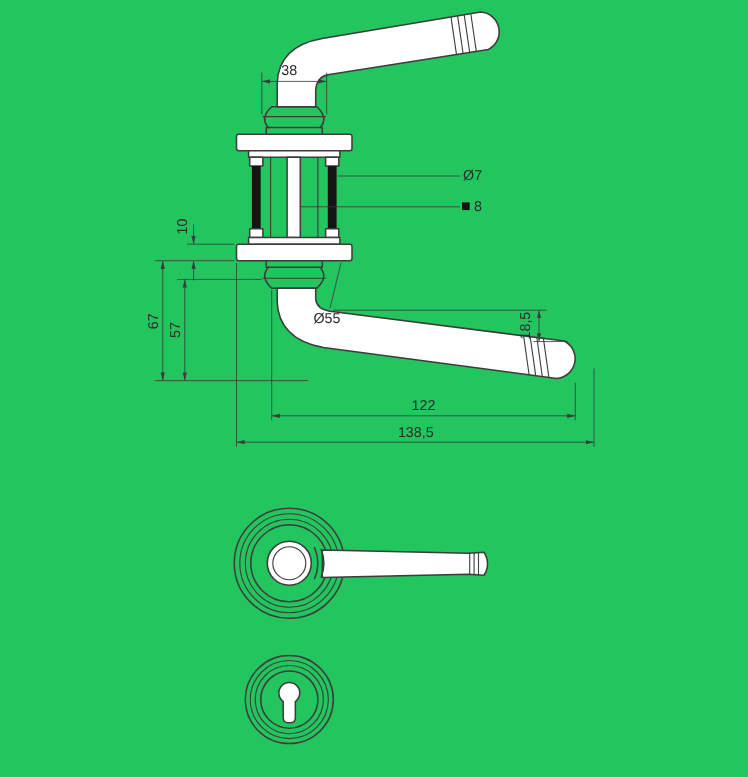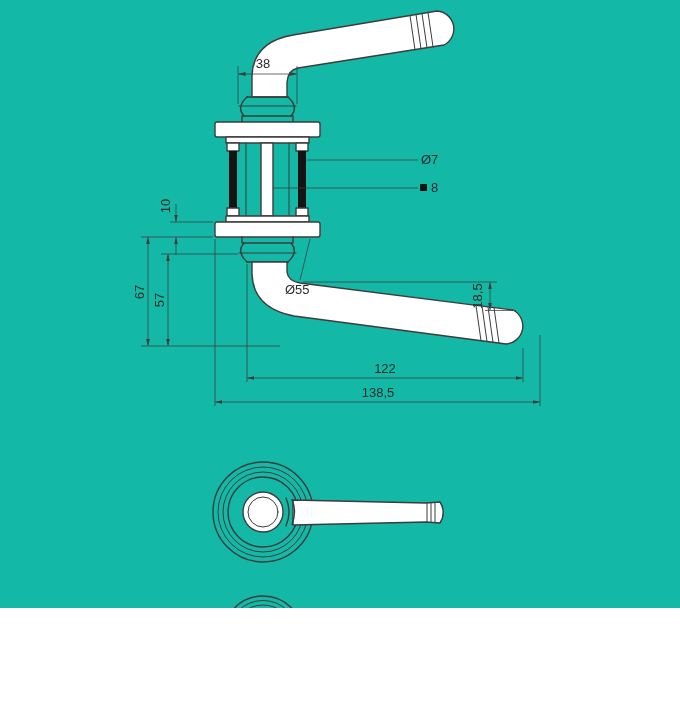--- a/index.html
+++ b/index.html
@@ -1,16 +1,16 @@
 <!DOCTYPE html>
 <html><head>
 <meta charset="utf-8">
 <style>
   html,body{margin:0;padding:0;background:#ffffff;}
-  .canvas{width:680px;height:608px;background:#14b8a6;position:relative;overflow:hidden;
+  .canvas{width:680px;height:706px;background:#22c55e;position:relative;overflow:hidden;
           font-family:"Liberation Sans",sans-serif;}
   svg{display:block;}
   .part{stroke:#3c3c3c;stroke-width:1.4;fill:none;stroke-linecap:round;stroke-linejoin:round;}
   .thin2{stroke-width:1;}
   .fillw{fill:#ffffff;}
   .screw{fill:#141414;stroke:none;}
   .ext{stroke:#3c3c3c;stroke-width:0.75;fill:none;}
   .dimline{stroke:#3c3c3c;stroke-width:0.75;fill:none;
            marker-start:url(#arr);marker-end:url(#arr);}
   .dimarrow{stroke:#3c3c3c;stroke-width:0.75;fill:none;marker-end:url(#arr);}

